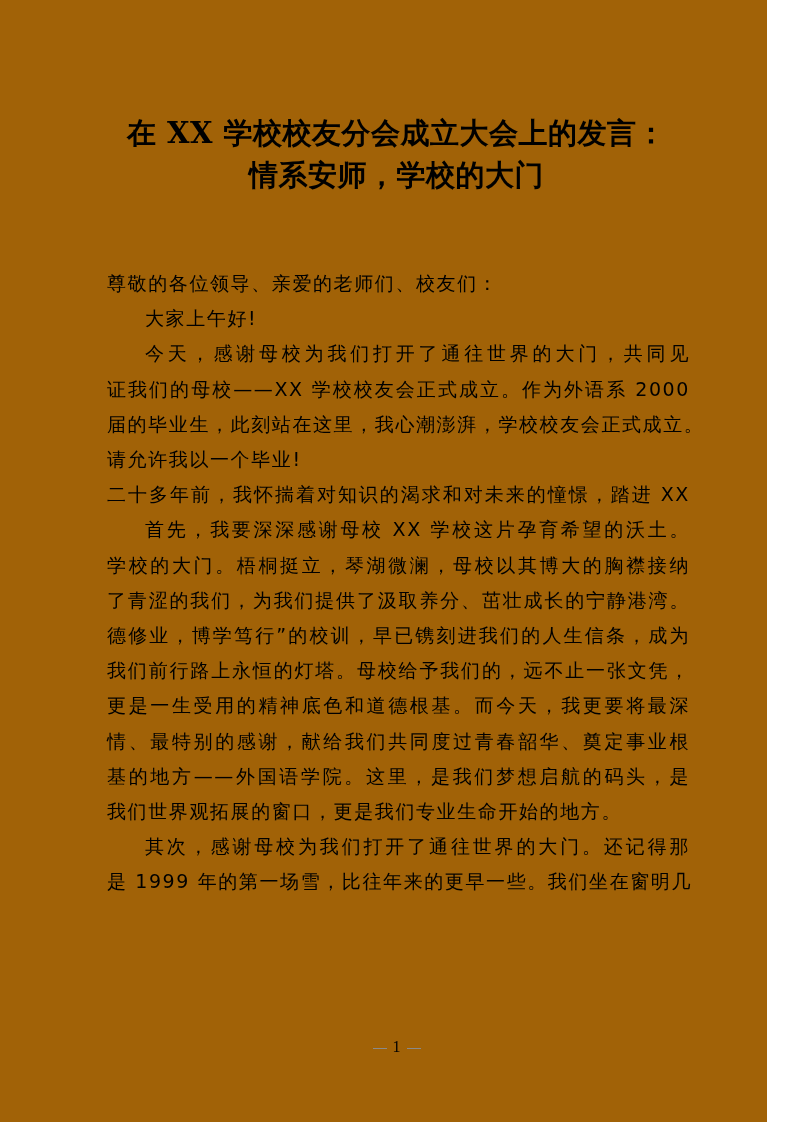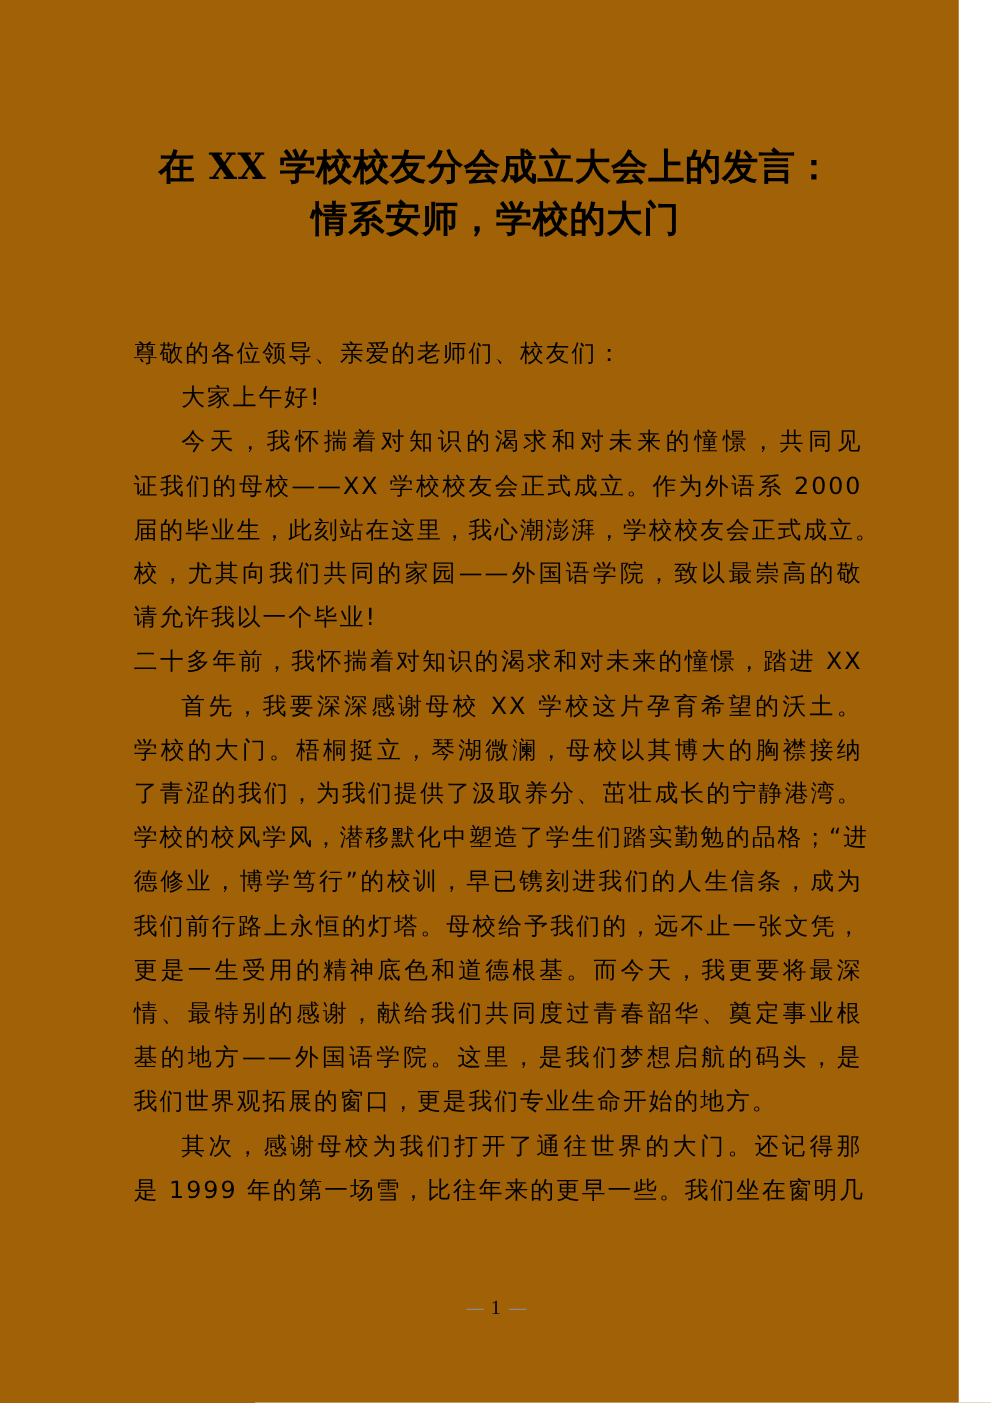--- a/index.html
+++ b/index.html
@@ -46,33 +46,31 @@
 
   <div class="body">
     <p>
         <span class="line last">尊敬的各位领导、亲爱的老师们、校友们：</span>
       </p>
     <p class="indent">
         <span class="line last" style="text-indent:38px">大家上午好!</span>
       </p>
 
     <p>
-      <span class="line" style="text-indent:38px">今天，我怀揣着对知识的渴求和对未来的憧憬，共同见</span>
+      <span class="line" style="text-indent:38px">今天，感谢母校为我们打开了通往世界的大门，共同见</span>
       <span class="line">证我们的母校——XX 学校校友会正式成立。作为外语系 2000</span>
       <span class="line">届的毕业生，此刻站在这里，我心潮澎湃，学校校友会正式成立。</span>
-      <span class="line">校，尤其向我们共同的家园——外国语学院，致以最崇高的敬</span>
       <span class="line last">请允许我以一个毕业!</span>
     </p>
 
     <p>
       <span class="line">二十多年前，我怀揣着对知识的渴求和对未来的憧憬，踏进 XX</span>
       <span class="line" style="text-indent:38px">首先，我要深深感谢母校 XX 学校这片孕育希望的沃土。</span>
       <span class="line">学校的大门。梧桐挺立，琴湖微澜，母校以其博大的胸襟接纳</span>
       <span class="line">了青涩的我们，为我们提供了汲取养分、茁壮成长的宁静港湾。</span>
-      <span class="line">学校的校风学风，潜移默化中塑造了学生们踏实勤勉的品格；“进</span>
       <span class="line">德修业，博学笃行”的校训，早已镌刻进我们的人生信条，成为</span>
       <span class="line">我们前行路上永恒的灯塔。母校给予我们的，远不止一张文凭，</span>
       <span class="line">更是一生受用的精神底色和道德根基。而今天，我更要将最深</span>
       <span class="line">情、最特别的感谢，献给我们共同度过青春韶华、奠定事业根</span>
       <span class="line">基的地方——外国语学院。这里，是我们梦想启航的码头，是</span>
       <span class="line last">我们世界观拓展的窗口，更是我们专业生命开始的地方。</span>
     </p>
 
     <p>
       <span class="line" style="text-indent:38px">其次，感谢母校为我们打开了通往世界的大门。还记得那</span>

